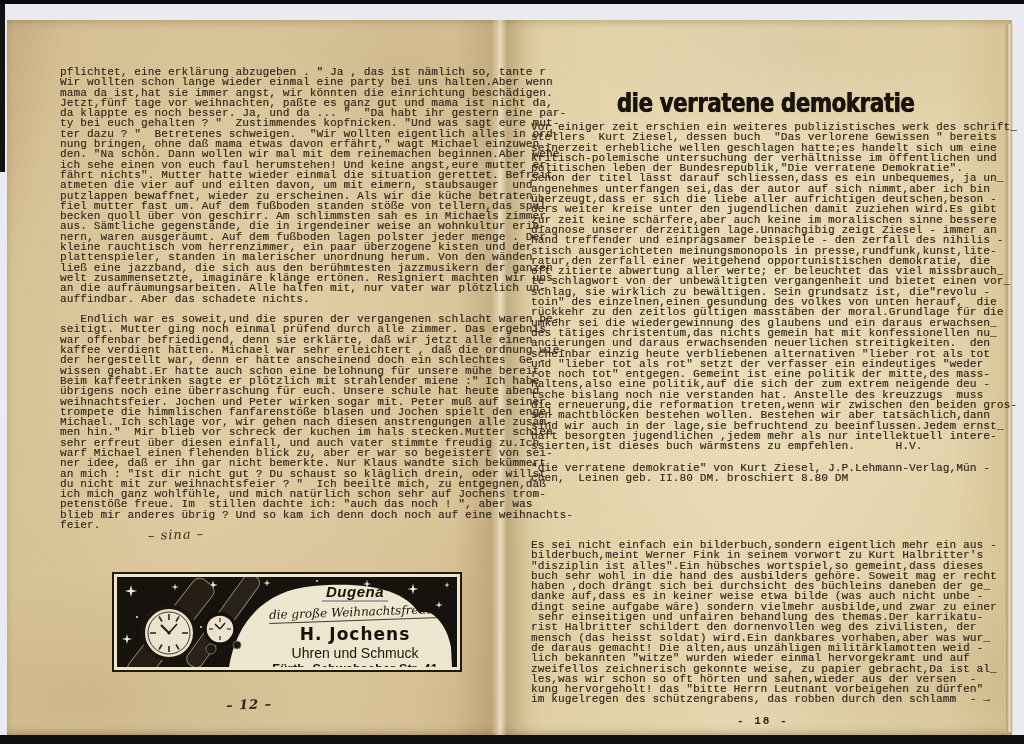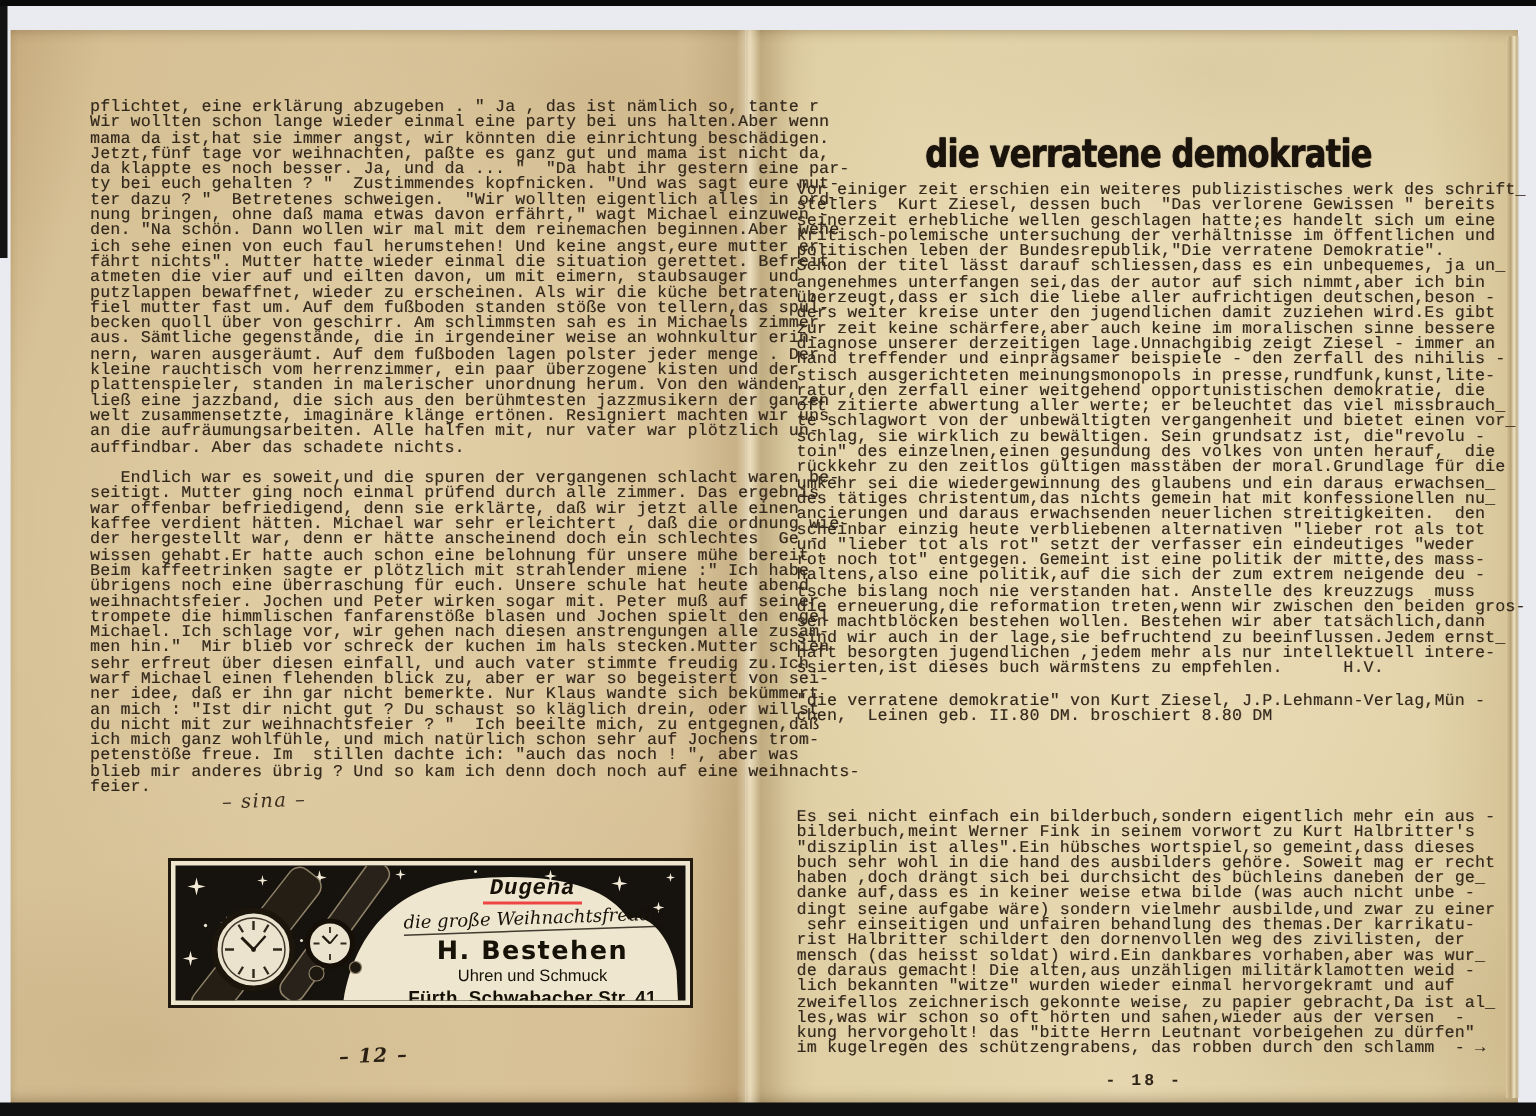--- a/index.html
+++ b/index.html
@@ -45,27 +45,27 @@
   .pagenum-hand{position:absolute;left:226px;top:697px;font-family:"DejaVu Serif","Liberation Serif",serif;
       font-weight:bold;font-style:italic;font-size:13px;color:#2a2014;letter-spacing:1px;transform:rotate(-2deg);}
   .pagenum-typed{position:absolute;left:737px;top:715px;font-family:"Liberation Mono","DejaVu Sans Mono",monospace;
       font-weight:bold;font-size:11px;letter-spacing:2px;color:#2e2418;}
   
   .ad{position:absolute;left:112px;top:572px;width:350px;height:100px;background:#efe6d0;
       border:2px solid #221a0e;box-sizing:border-box;padding:3px;}
   .ad-inner{position:relative;width:340px;height:90px;background:#16120d;overflow:hidden;}
   .ad-inner svg{position:absolute;left:0;top:0;}
   .ad-text{position:absolute;left:140px;top:6px;width:196px;text-align:center;color:#171208;}
-  .ad-brand{font-family:Liberation Mono, monospace;font-weight:bold;font-style:italic;
-      font-size:15px;letter-spacing:.5px;display:inline-block;border-bottom:2px solid #ef4444;padding:0 4px 0 4px;}
+  .ad-brand{font-family:Liberation Sans, sans-serif;font-weight:bold;font-style:italic;
+      font-size:15px;letter-spacing:.5px;display:inline-block;border-bottom:2px solid #a3a3a3;padding:0 4px 0 4px;}
   .ad-tagline{font-family:"DejaVu Serif","Liberation Serif",serif;font-style:italic;font-size:12px;
       margin-top:1px;transform:rotate(-2deg);display:inline-block;border-bottom:1px solid rgba(23,18,8,.8);padding-bottom:1px;}
   .ad-name{font-weight:bold;font-size:17px;letter-spacing:1px;margin-top:3px;
       font-family:"DejaVu Sans","Liberation Sans",sans-serif;}
-  .ad-sub{font-size:11px;margin-top:1px;}
+  .ad-sub{font-size:14px;margin-top:1px;}
   .ad-addr{font-weight:bold;font-size:12.5px;margin-top:1px;letter-spacing:.2px;}
 </style>
 </head>
 <body>
 
 <div class="canvas">
 
   <div class="page page-left"></div>
   <div class="page page-right"></div>
   <div class="gutter"></div>
@@ -184,21 +184,21 @@
           </g>
           <line x1="103" y1="52" x2="98" y2="47" stroke="#20180e" stroke-width="1.6"></line>
           <line x1="103" y1="52" x2="108" y2="46" stroke="#20180e" stroke-width="1.3"></line>
           <circle cx="120" cy="68" r="4" fill="#1d1810" stroke="#8f8268" stroke-width=".8"></circle>
           <circle cx="94" cy="72" r="5" fill="#1d1810" stroke="#8f8268" stroke-width=".8"></circle>
         </g>
       </svg>
       <div class="ad-text">
         <span class="ad-brand">Dugena</span><br>
         <span class="ad-tagline">die große Weihnachtsfreude</span>
-        <div class="ad-name">H. Bestehen</div>
+        <div class="ad-name">H. Jochens</div>
         <div class="ad-sub">Uhren und Schmuck</div>
         <div class="ad-addr">Fürth, Schwabacher Str. 41</div>
       </div>
     </div>
   </div>
 
   <div class="pagenum-hand">– 12 –</div>
 
 
   <div class="h-center marker" style="top:88px;">

